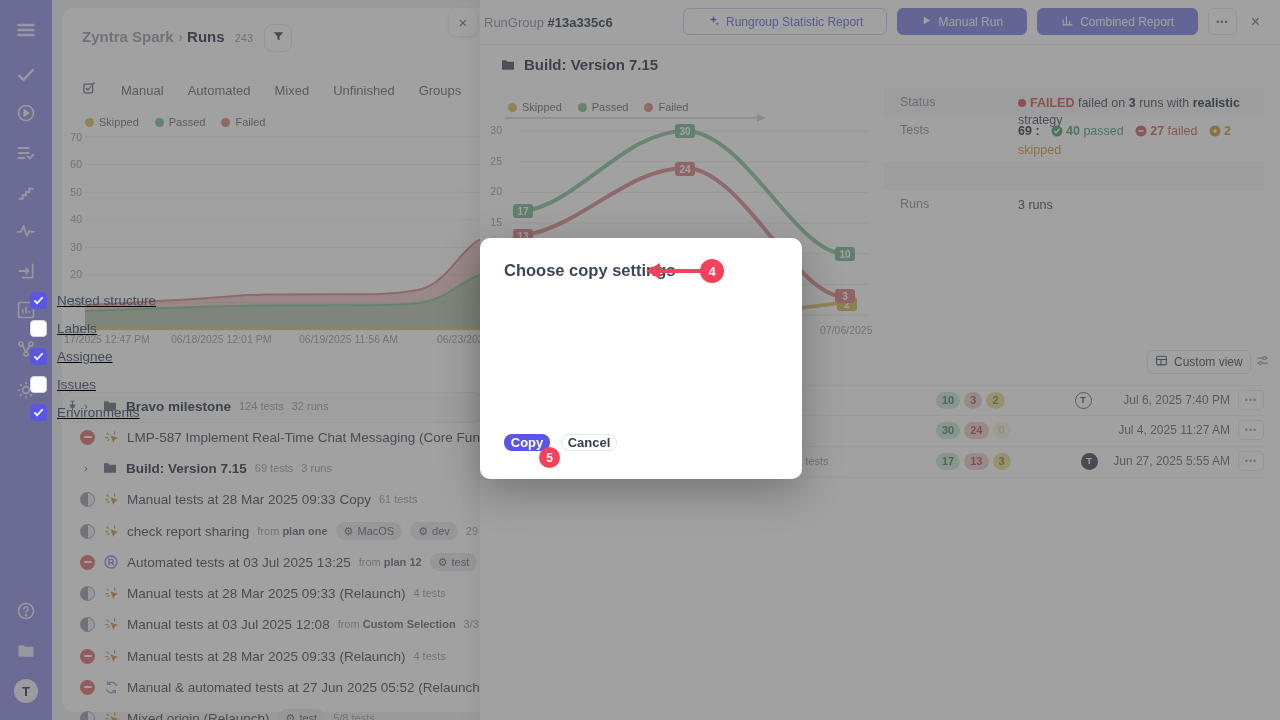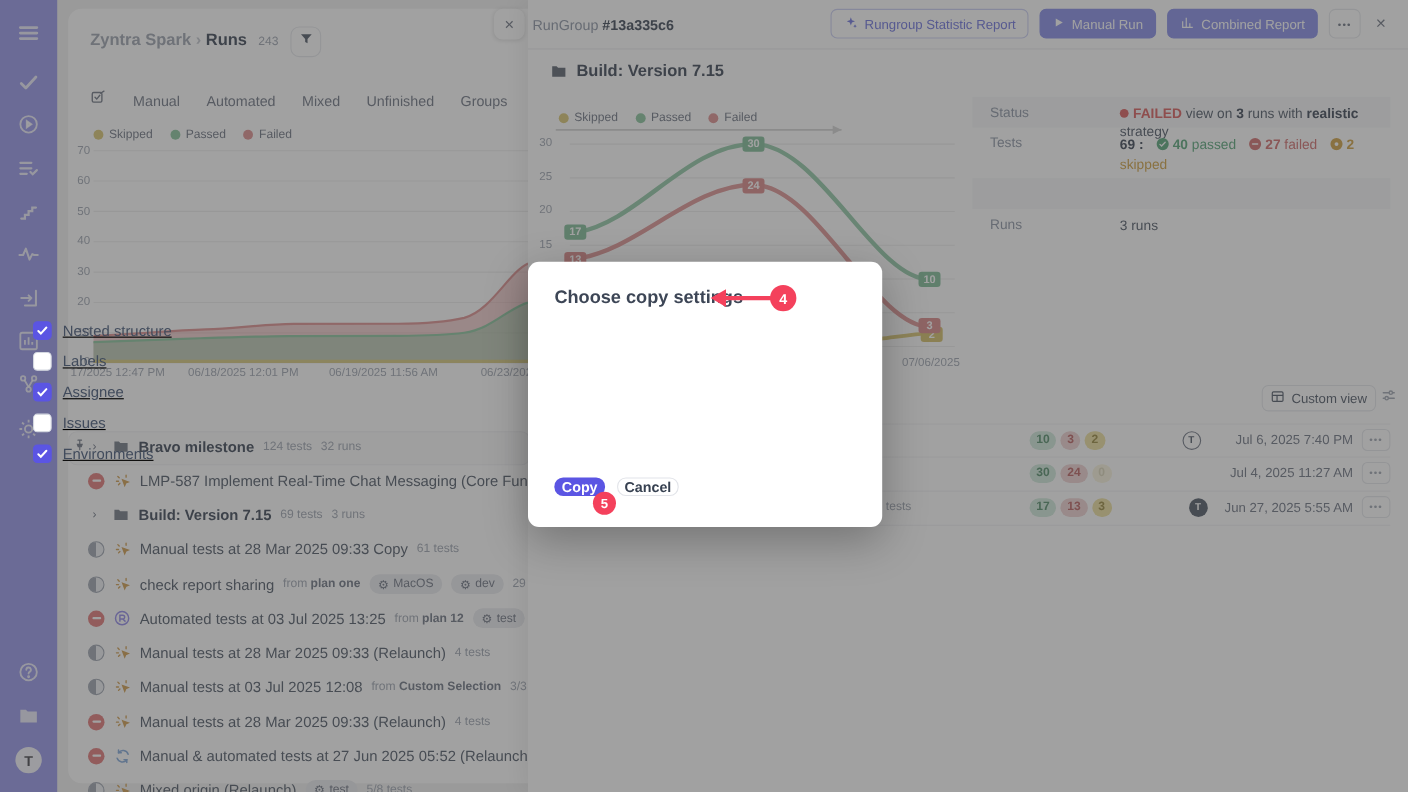--- a/index.html
+++ b/index.html
@@ -39,21 +39,21 @@
   .st.part{background:linear-gradient(90deg,#9aa1ad 50%,#eceef2 50%);border:1px solid #9aa1ad;box-sizing:border-box;}
   .orig{width:16px;height:16px;flex:none;display:flex;align-items:center;justify-content:center;}
   .chev{color:#6b7280;font-size:11px;width:10px;flex:none;}
   .fold{color:#6e7683;width:16px;height:16px;flex:none;}
   .hl{position:absolute;left:62px;top:392px;width:418px;height:29px;background:#fafafb;border:1px solid #efeff2;border-radius:8px;}
   
   #drawer{left:480px;top:0;width:800px;height:720px;background:#fff;box-shadow:-6px 0 18px rgba(0,0,0,.07);z-index:2;}
   #dhead{position:absolute;left:0;top:0;width:800px;height:44px;border-bottom:1px solid #ececef;display:flex;align-items:center;}
   .dtitle{font-size:13px;color:#8a93a3;margin-left:4px;}
   .dtitle b{color:#374151;}
-  .btn{display:inline-flex;align-items:center;gap:6px;height:27px;border-radius:6px;font-size:12px;padding:0 11px;box-sizing:border-box;}
+  .btn{display:inline-flex;align-items:center;gap:6px;height:27px;border-radius:6px;font-size:12px;padding:0 23px;box-sizing:border-box;}
   .btn.outline{border:1px solid #c9cdf2;color:#6a70dd;background:#fff;}
   .btn.fill{background:#8289e6;color:#fff;border:1px solid #8289e6;}
   .btn.ghost{border:1px solid #e5e7eb;color:#6b7280;background:#fff;padding:0 7px;}
   .buildt{font-size:15px;font-weight:700;color:#374151;display:flex;align-items:center;gap:8px;}
   
   .inforow{position:absolute;left:404px;width:380px;display:flex;box-sizing:border-box;padding:0 0 0 16px;align-items:flex-start;}
   .ilabel{width:118px;flex:none;font-size:12.5px;color:#8a93a3;padding-top:7px;}
   .ival{font-size:12.5px;color:#4b5563;padding-top:7px;line-height:17px;}
   .ival b{color:#374151;}
   .failtxt{color:#d95959;font-weight:700;}
@@ -473,21 +473,21 @@
   <div class="ptlabel pl-y abs" style="left:357px;top:297px">2</div>
   <div class="ptlabel pl-r abs" style="left:355px;top:289px">3</div>
   <div class="abs xtick" style="left:340px;top:324px">07/06/2025</div>
 
   <div class="abs" style="left:404px;top:88px;width:380px;height:28px;background:#f6f7f8"></div>
   <div class="abs" style="left:404px;top:162px;width:380px;height:28px;background:#f6f7f8"></div>
   <div class="inforow" style="top:88px;height:28px">
     <span class="ilabel">Status</span>
     <span class="ival">
       <span class="stdot"></span><span class="failtxt">FAILED</span>
-      <span>view on</span> <b>3</b>
+      <span>failed on</span> <b>3</b>
       <span>runs with</span> <b>realistic</b>
       <span>strategy</span>
     </span>
   </div>
   <div class="inforow" style="top:116px;height:46px">
     <span class="ilabel">Tests</span>
     <span class="ival" style="width:234px">
       <b>69 :</b>
       <span class="mini"><svg width="12" height="12" viewBox="0 0 24 24">
             <circle cx="12" cy="12" r="11" fill="#54a477"></circle>

